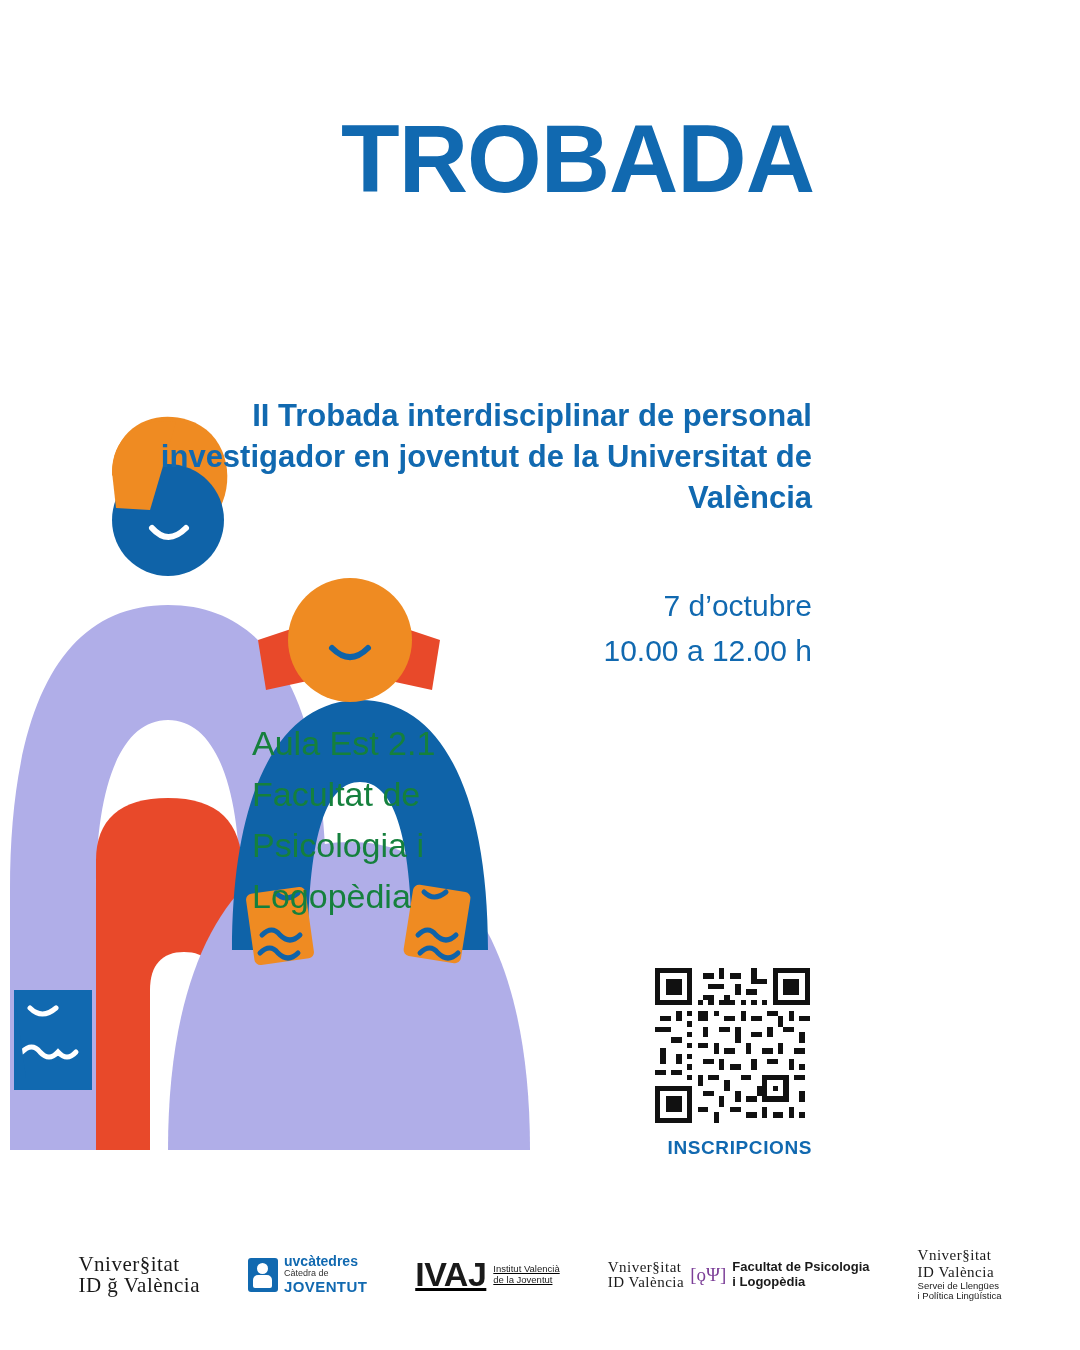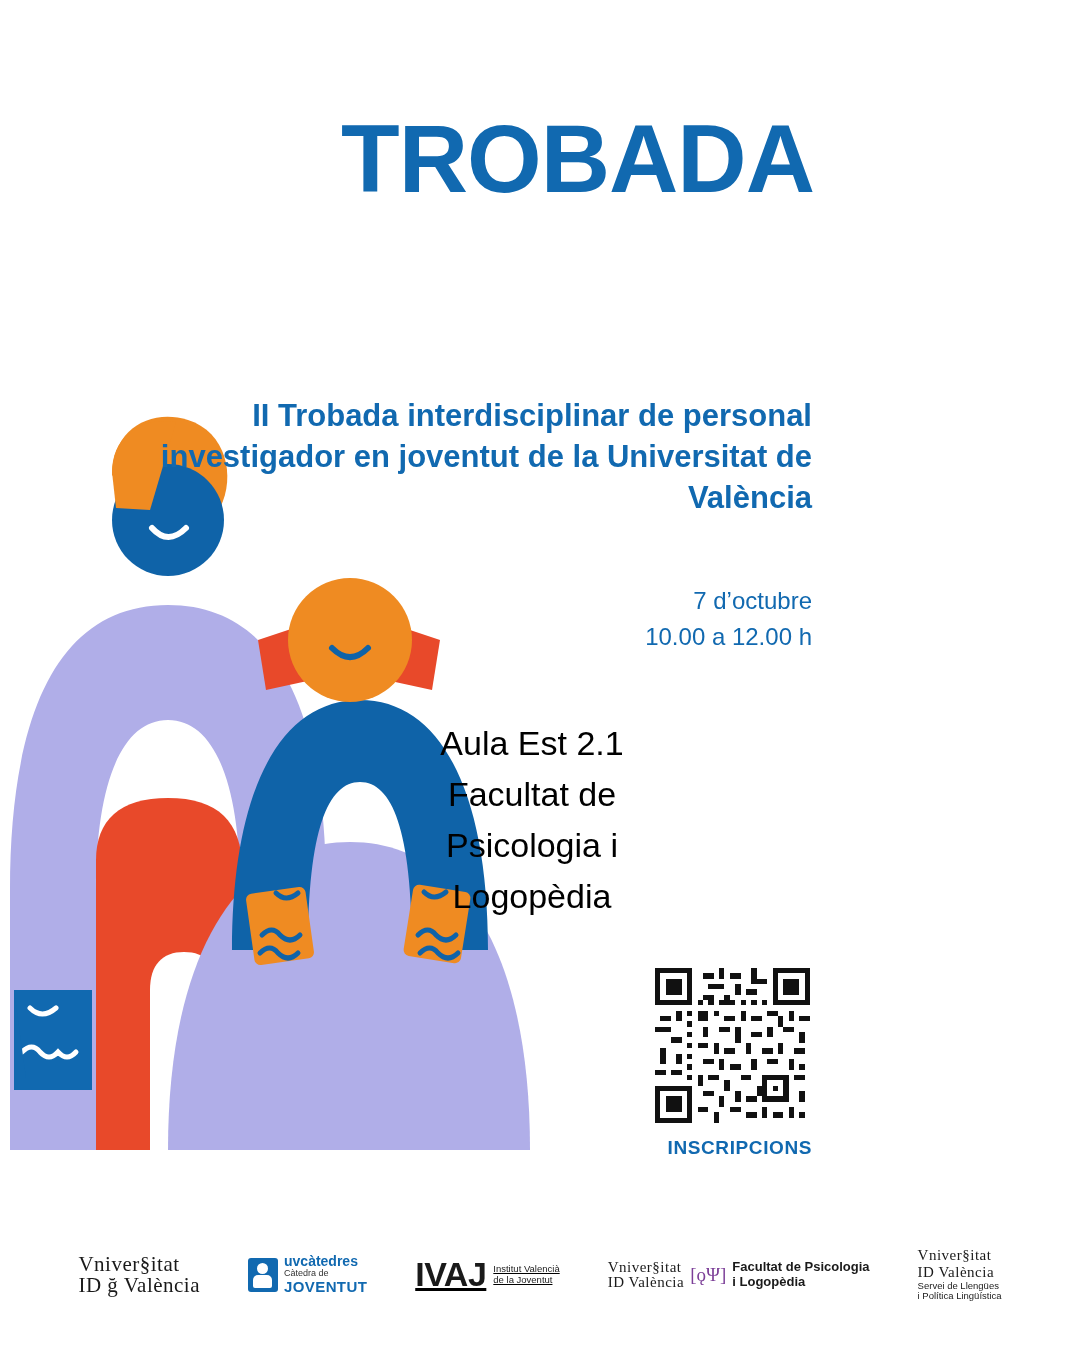--- a/index.html
+++ b/index.html
@@ -54,36 +54,36 @@
     line-height: 1.33;
     color: #1169b0;
   }
 
   .datetime {
     position: absolute;
     top: 583px;
     right: 80px;
     width: 560px;
     text-align: right;
-    font-size: 24px;
+    font-size: 30px;
     font-weight: 400;
     line-height: 1.5;
     color: #1169b0;
   }
 
   .place {
     position: absolute;
     top: 718px;
     right: 80px;
     width: 560px;
-    text-align: center;
+    text-align: left;
     font-size: 34px;
     font-weight: 400;
     line-height: 1.5;
-    color: #000000;
+    color: #15803d;
   }
 
   
   .qr-wrap {
     position: absolute;
     top: 968px;
     right: 80px;
     width: 160px;
     text-align: center;
   }

